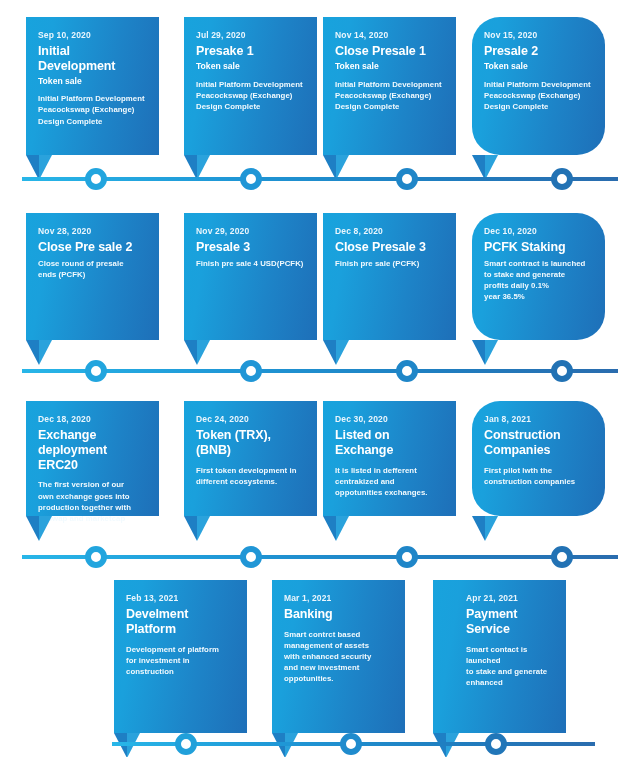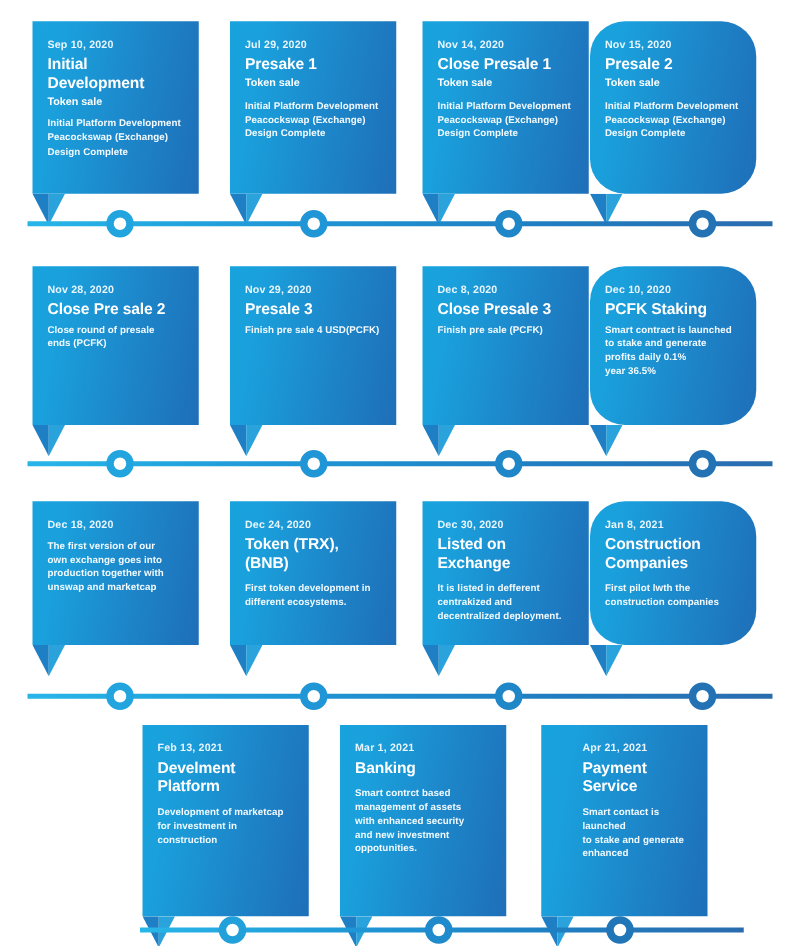--- a/index.html
+++ b/index.html
@@ -55,21 +55,21 @@
     top: 100%;
     width: 26px;
     height: 25px;
     overflow: visible;
   }
   .card .tail svg { display: block; }
 
   
   .c1 { left: 26px; }
   .c2 { left: 184px; }
-  .c3 { left: 338px; }
+  .c3 { left: 323px; }
   .c4 { left: 472px; border-radius: 28px; }
 
   .row-4 .c1 { left: 114px; }
   .row-4 .c2 { left: 272px; }
   .row-4 .c3 { left: 433px; padding-left: 33px; }
 
   
   .date {
     font-size: 8.5px;
     font-weight: bold;
@@ -300,20 +300,21 @@
       <div class="node n2"></div>
       <div class="node n3"></div>
       <div class="node n4"></div>
     </div>
   </div>
 
   <div class="row row-3">
 
     <div class="card c1">
       <p class="date">Dec 18, 2020</p>
+      <p class="title">Exchange deployment ERC20</p>
       <p class="desc">
         <span>The first version of our</span>
         <span>own exchange goes into</span>
         <span>production together with</span>
         <span>unswap  and marketcap</span>
       </p>
       <span class="tail">
         <svg width="26" height="25" viewBox="0 0 26 25">
             <polygon points="0,0 13,0 13,25" fill="#1e7fc4"></polygon>
             <polygon points="13,0 26,0 13,25" fill="#2aa2dc"></polygon>
@@ -335,21 +336,21 @@
           </svg>
       </span>
     </div>
 
     <div class="card c3">
       <p class="date">Dec 30, 2020</p>
       <p class="title">Listed on Exchange</p>
       <p class="desc">
         <span>It is listed in defferent</span>
         <span>centrakized and</span>
-        <span>decentralized deployment.</span>
+        <span>oppotunities exchanges.</span>
       </p>
       <span class="tail">
         <svg width="26" height="25" viewBox="0 0 26 25">
             <polygon points="0,0 13,0 13,25" fill="#1e7fc4"></polygon>
             <polygon points="13,0 26,0 13,25" fill="#2aa2dc"></polygon>
           </svg>
       </span>
     </div>
 
     <div class="card c4">
@@ -375,21 +376,21 @@
       <div class="node n4"></div>
     </div>
   </div>
 
   <div class="row row-4">
 
     <div class="card c1">
       <p class="date">Feb 13, 2021</p>
       <p class="title">Develment Platform</p>
       <p class="desc">
-        <span>Development of marketcap</span>
+        <span>Development of platform</span>
         <span>for investment in</span>
         <span>construction</span>
       </p>
       <span class="tail">
         <svg width="26" height="25" viewBox="0 0 26 25">
             <polygon points="0,0 13,0 13,25" fill="#1e7fc4"></polygon>
             <polygon points="13,0 26,0 13,25" fill="#2aa2dc"></polygon>
           </svg>
       </span>
     </div>

